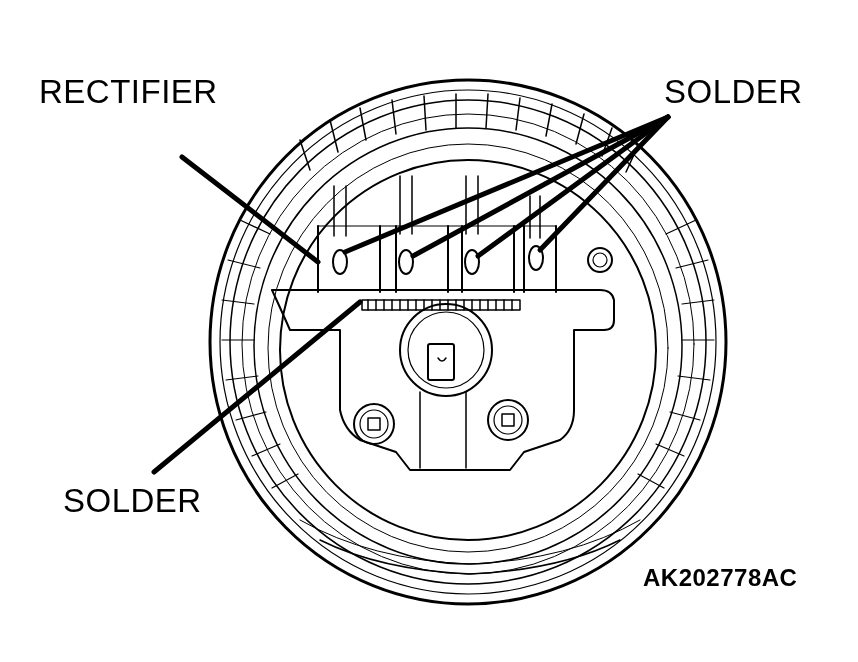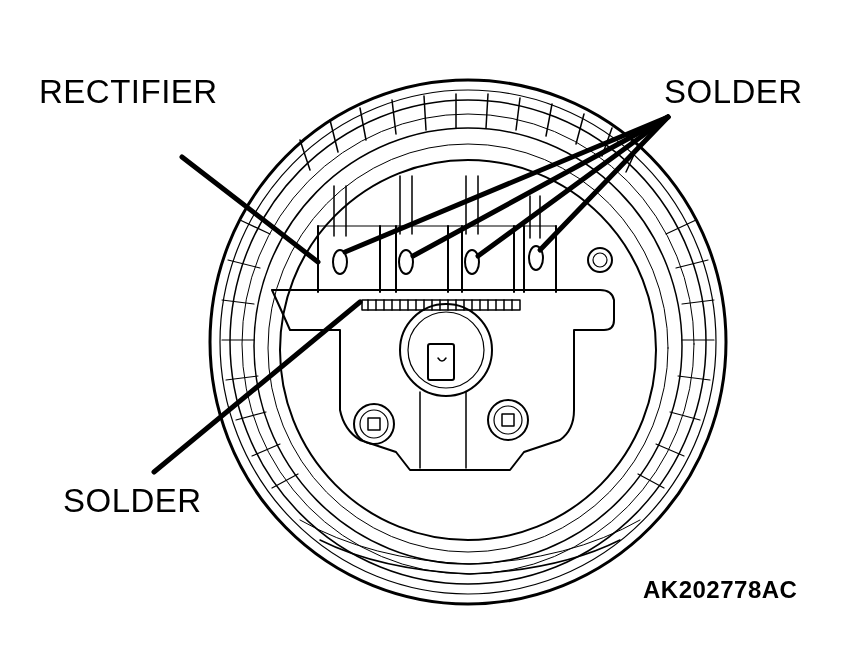--- a/index.html
+++ b/index.html
@@ -75,15 +75,15 @@
       <line x1="668" y1="117" x2="413" y2="256"></line>
       <line x1="668" y1="117" x2="478" y2="256"></line>
       <line x1="668" y1="117" x2="540" y2="250"></line>
       <line x1="154" y1="472" x2="360" y2="302"></line>
     </g>
   </svg>
 
   <div class="label" style="left:39px; top:75px;">RECTIFIER</div>
   <div class="label" style="left:664px; top:75px;">SOLDER</div>
   <div class="label" style="left:63px; top:484px;">SOLDER</div>
-  <div class="label-id" style="left:643px; top:564px;margin-top:12px;">AK202778AC</div>
+  <div class="label-id" style="left:643px; top:564px;">AK202778AC</div>
 
 </div>
 
 </body></html>

